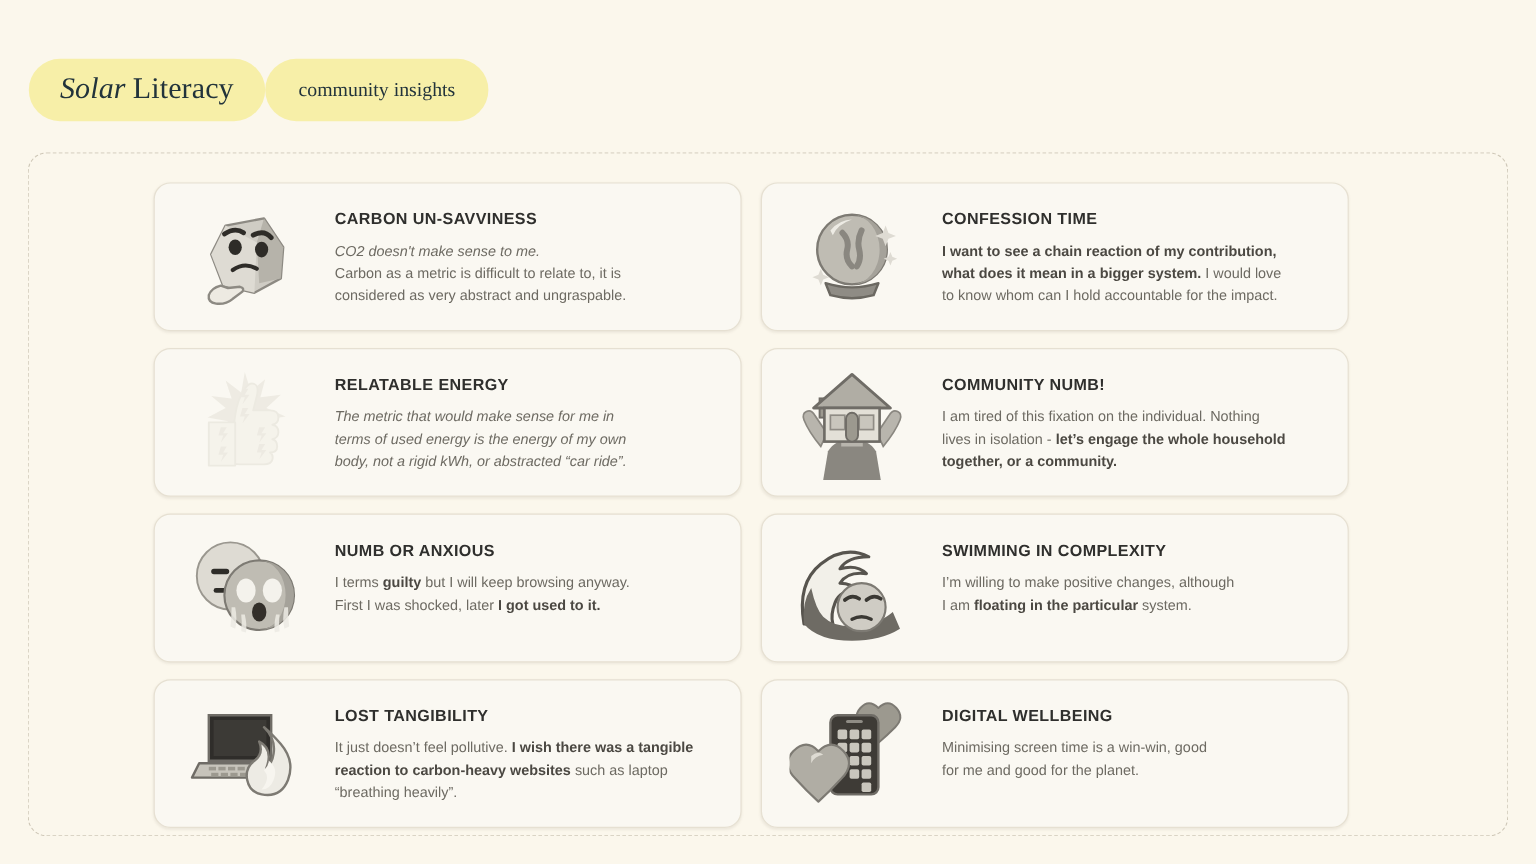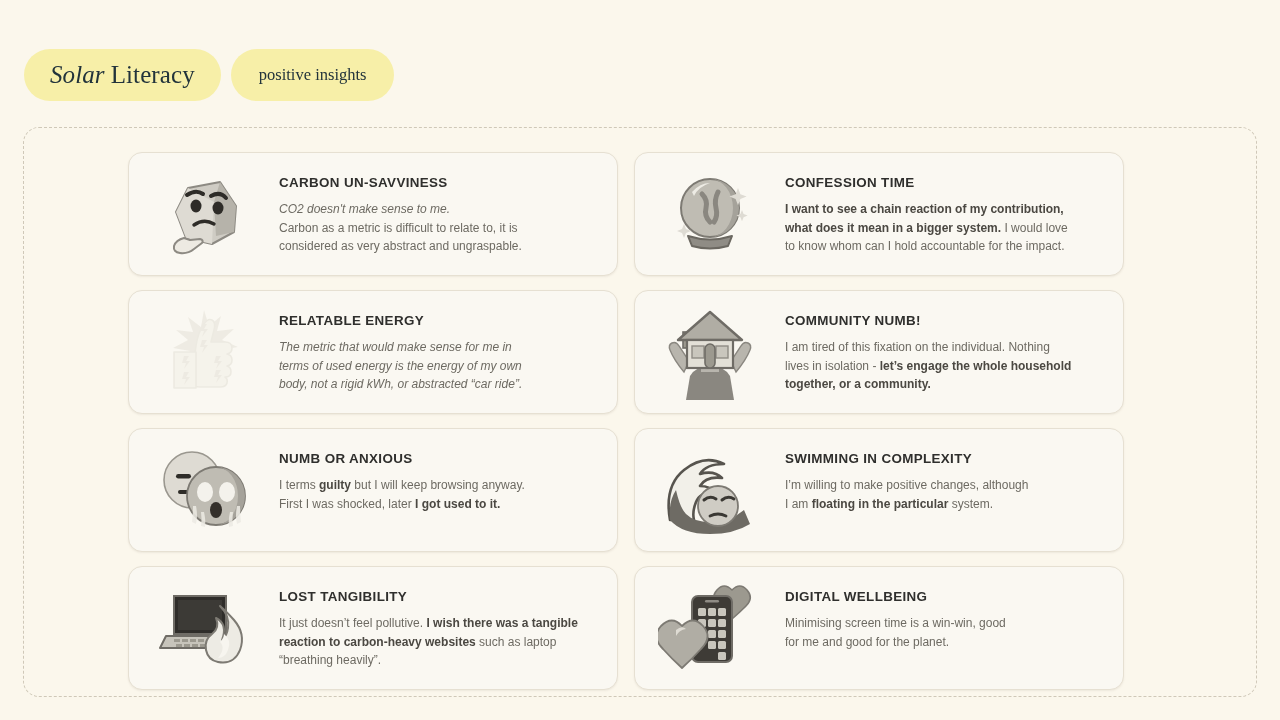--- a/index.html
+++ b/index.html
@@ -22,21 +22,20 @@
     height: 720px;
   }
 
   
   .header {
     position: absolute;
     top: 49px;
     left: 24px;
     display: flex;
     align-items: center;
-    gap: 10px;
   }
 
   .pill {
     background: #F7EFA8;
     border-radius: 999px;
     display: flex;
     align-items: center;
     justify-content: center;
     font-family: "Liberation Serif", serif;
     color: #22333B;
@@ -134,21 +133,21 @@
 <body>
 
 <div class="page">
 
   <div class="header">
     <div class="pill pill-title">
       <span class="ital">Solar</span>
         <span>Literacy</span>
     </div>
     <div class="pill pill-sub">
-      <span>positive insights</span>
+      <span>community insights</span>
     </div>
   </div>
 
   <div class="board">
     <div class="grid">
 
       <div class="card h-tall">
         <div class="card-art">
           <svg width="96" height="96" viewBox="0 0 96 96">
             <path d="M64 16 L80 40 L78 66 L56 78 L30 72 L20 46 L32 22 Z" fill="#CFCCC4" stroke="#8d8a83" stroke-width="2" stroke-linejoin="round"></path>

